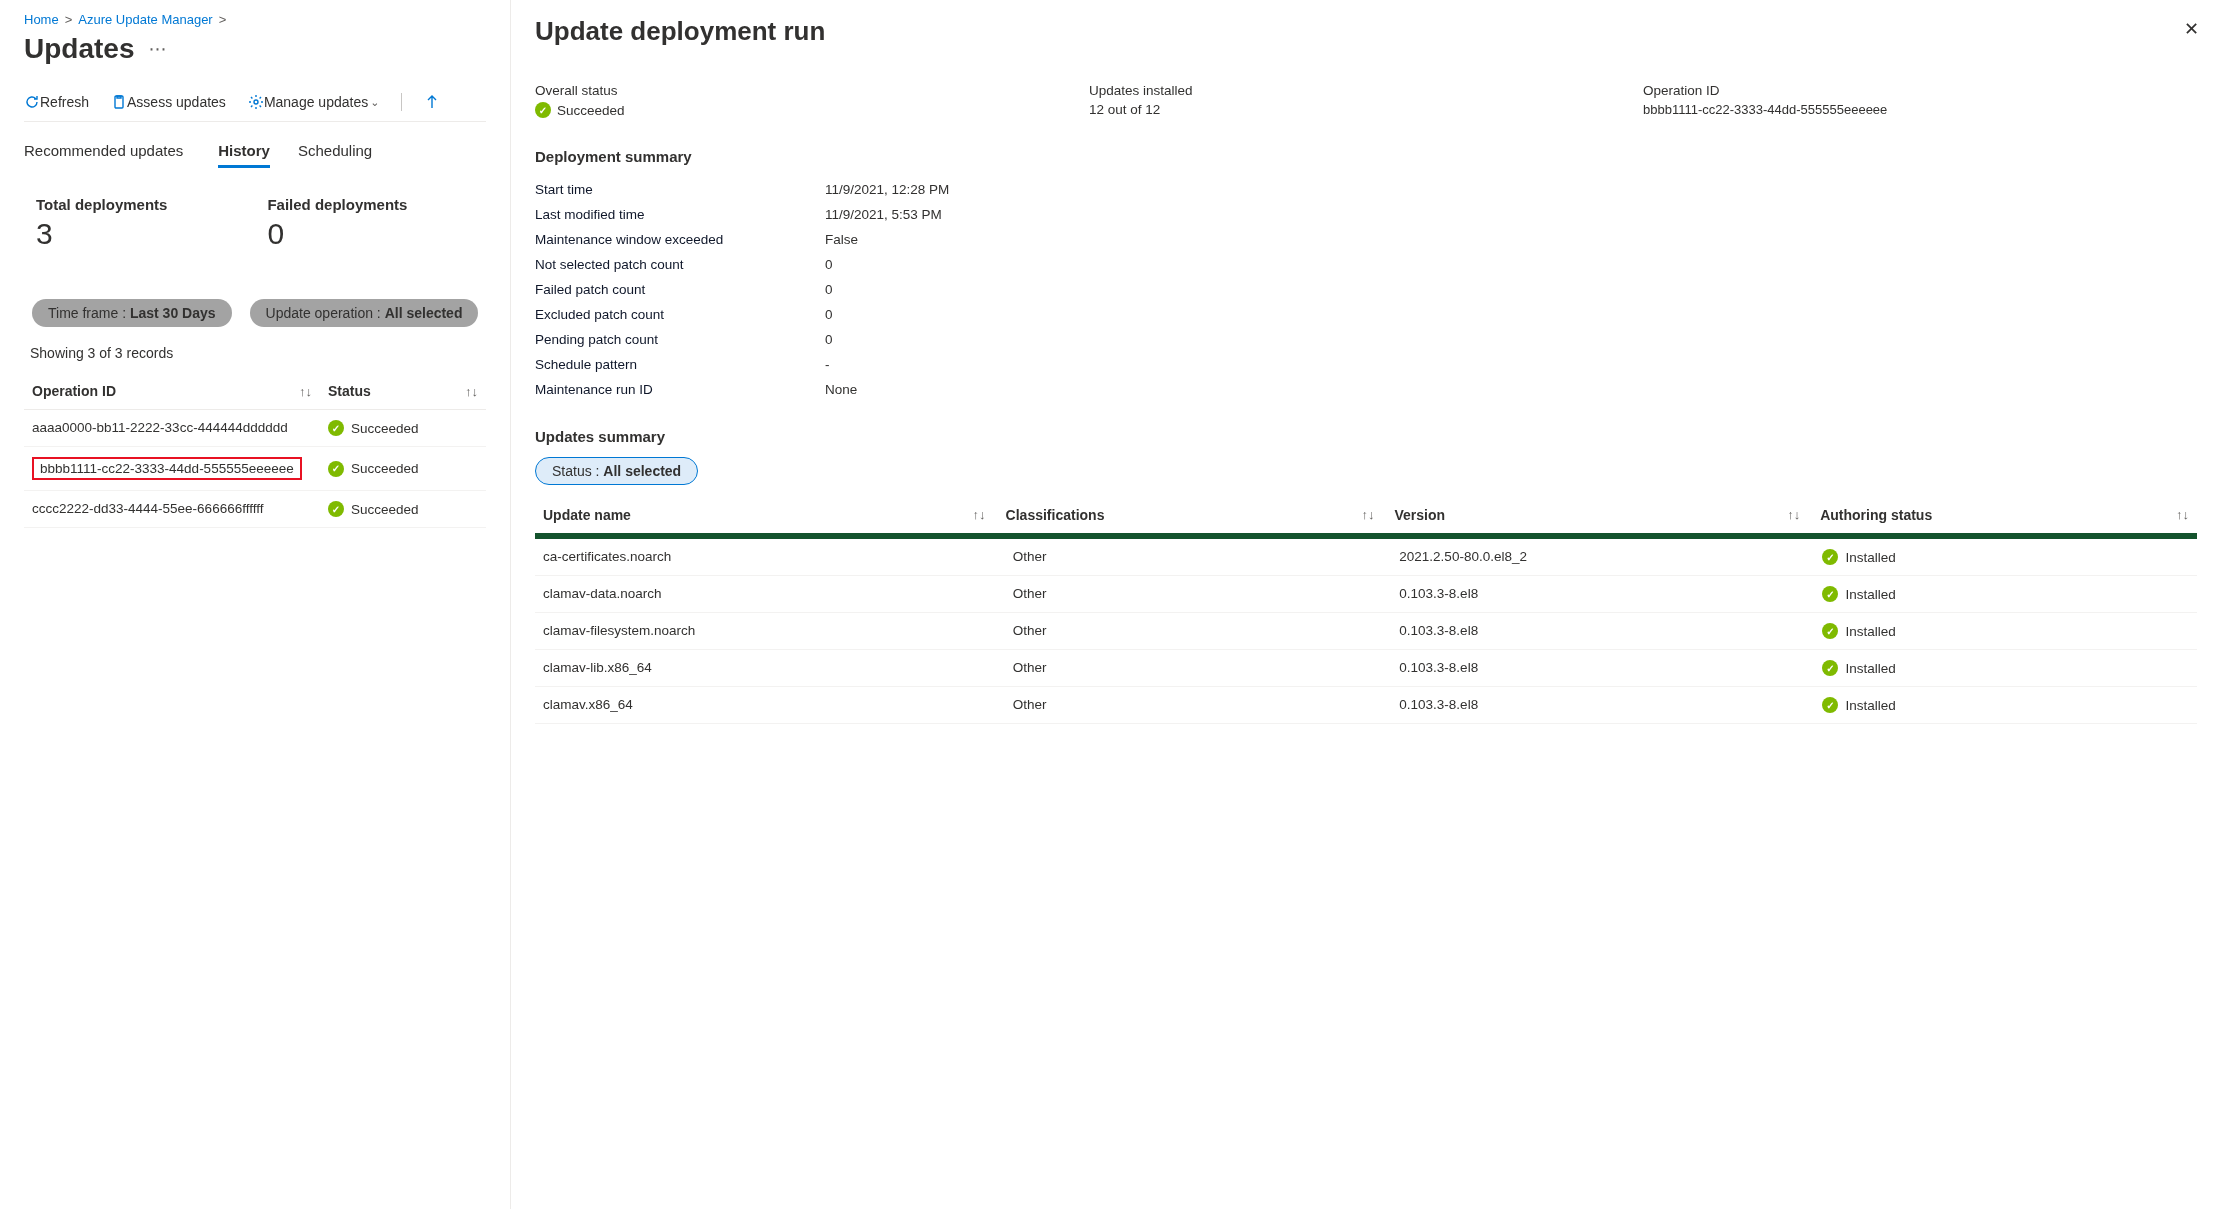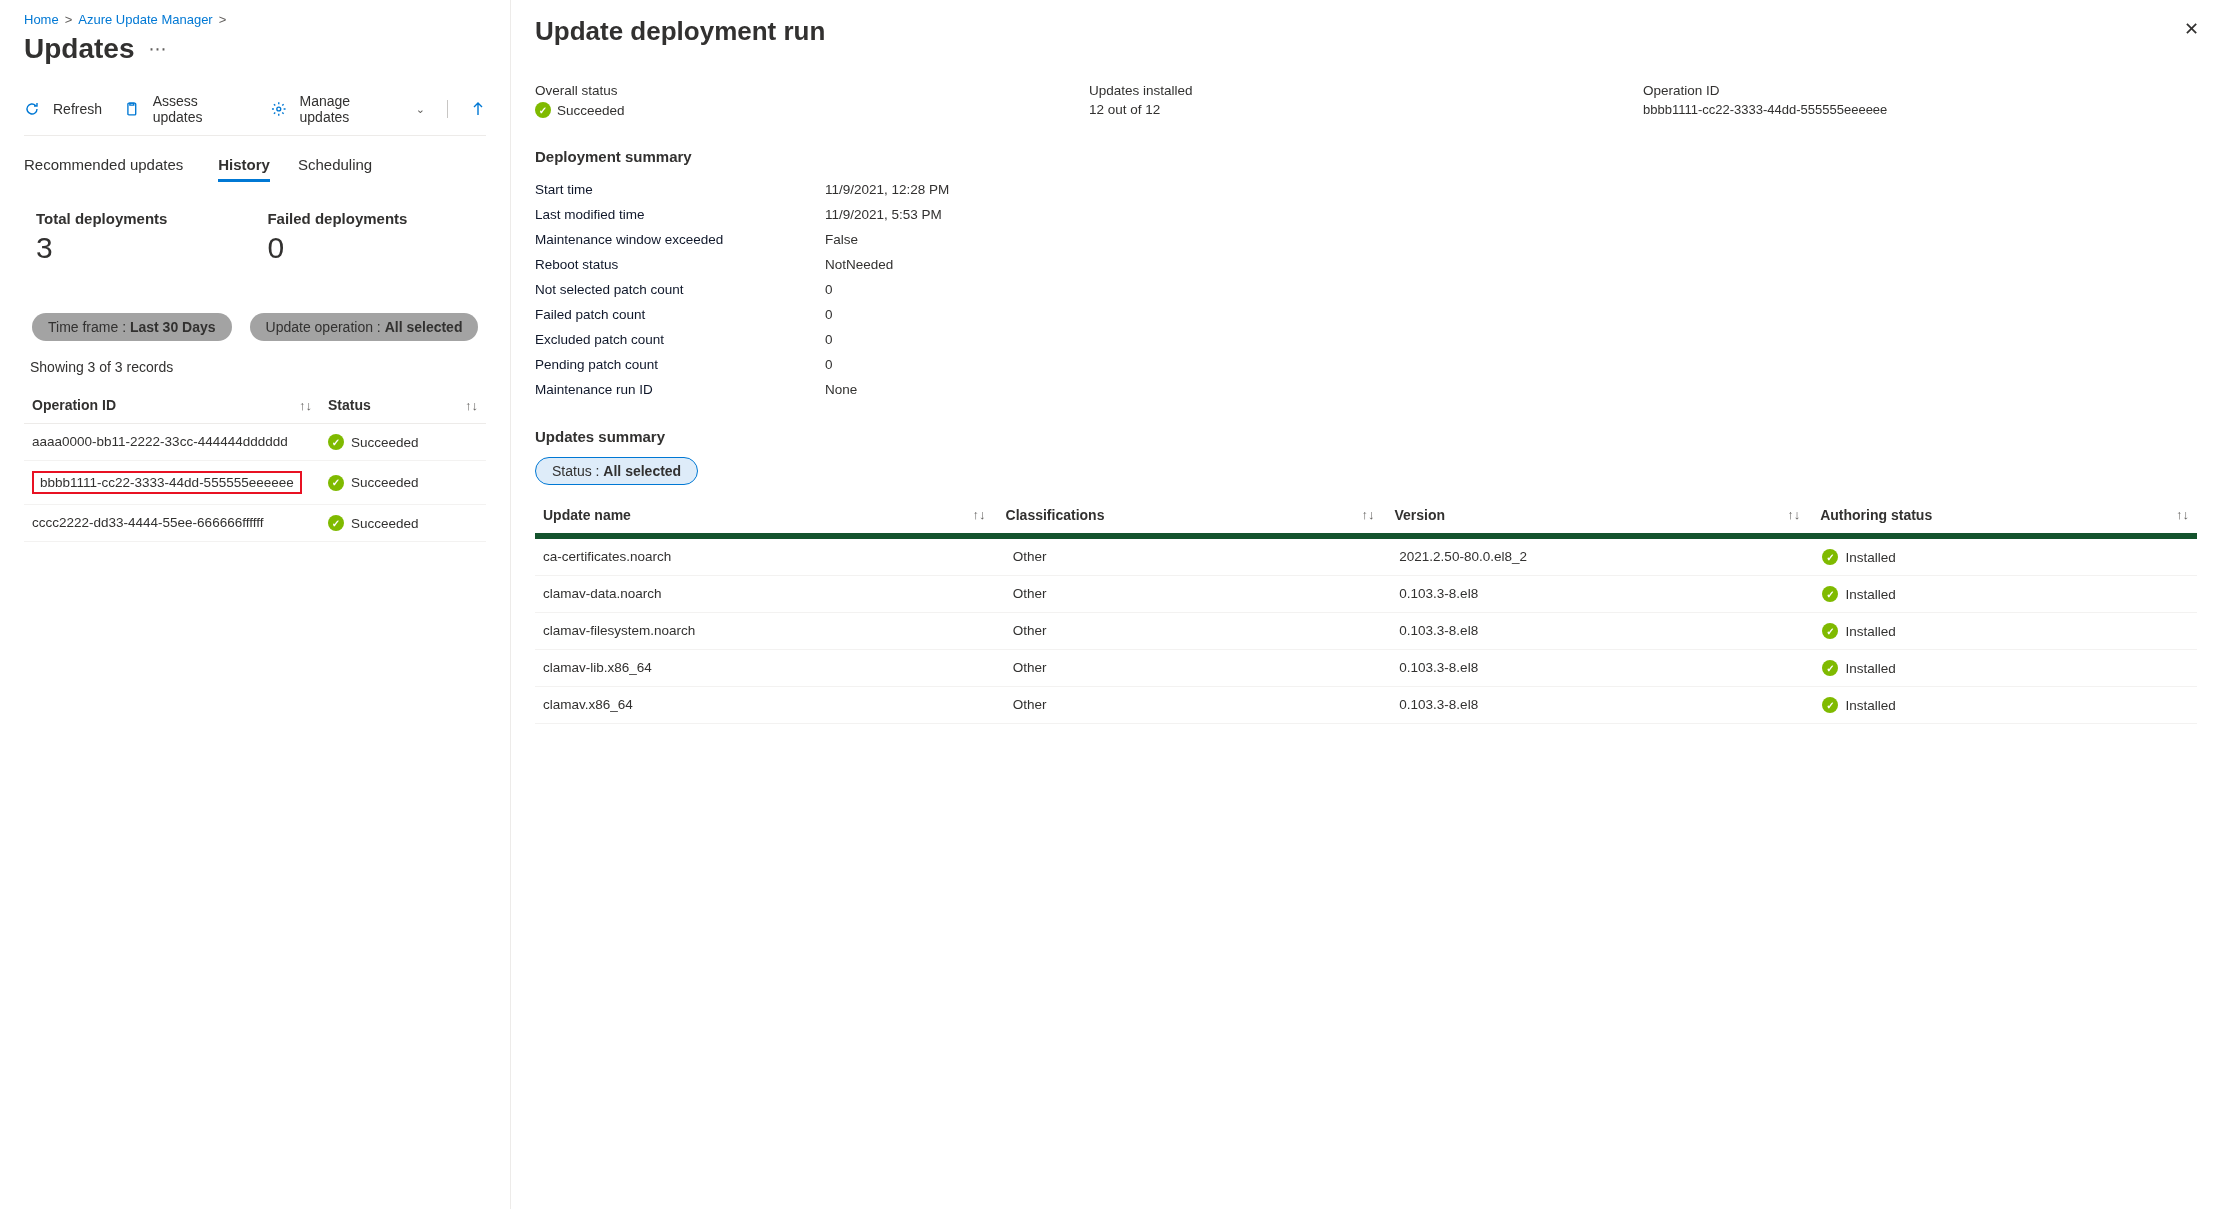--- a/index.html
+++ b/index.html
@@ -9,21 +9,21 @@
 .main { flex: 1; padding: 12px 24px; min-width: 510px; }
 .panel { width: calc(100% - 510px); min-width: 700px; border-left: 1px solid #edebe9; padding: 16px 24px; position: relative; overflow-y: auto; }
 
 .breadcrumb { font-size: 13px; color: #0078d4; margin-bottom: 6px; display: flex; align-items: center; gap: 6px; }
 .breadcrumb .sep { color: #605e5c; }
 .page-title-row { display: flex; align-items: center; gap: 14px; margin-bottom: 28px; }
 .page-title { font-size: 28px; font-weight: 600; }
 .more { color: #605e5c; font-size: 18px; cursor: pointer; }
 
 .toolbar { display: flex; align-items: center; gap: 22px; border-bottom: 1px solid #edebe9; padding-bottom: 10px; margin-bottom: 20px; }
-.tool { display: flex; align-items: center; gap: 13px; color: #323130; cursor: pointer; font-size: 14px; justify-content: center; }
+.tool { display: flex; align-items: center; gap: 0; color: #323130; cursor: pointer; font-size: 14px; justify-content: center; }
 .tool svg { width: 16px; height: 16px; }
 .tool .chev { font-size: 11px; color: #605e5c; margin-left: 2px; }
 .tool-sep { width: 1px; height: 18px; background: #c8c6c4; }
 
 .tabs { display: flex; gap: 28px; margin-bottom: 28px; }
 .tab { padding-bottom: 6px; cursor: pointer; font-size: 15px; color: #323130; }
 .tab.active { font-weight: 600; border-bottom: 3px solid #0078d4; margin-left: 7px; }
 
 .stats { display: flex; gap: 100px; margin-left: 12px; margin-bottom: 48px; }
 .stat-label { font-weight: 600; font-size: 15px; margin-bottom: 4px; }
@@ -218,38 +218,38 @@
         </div>
         <div class="summary-row">
           <div class="k">Last modified time</div>
           <div class="v">11/9/2021, 5:53 PM</div>
         </div>
         <div class="summary-row">
           <div class="k">Maintenance window exceeded</div>
           <div class="v">False</div>
         </div>
         <div class="summary-row">
-          <div class="k">Reboot status</div>
-          <div class="v">NotNeeded</div>
-        </div>
-        <div class="summary-row">
           <div class="k">Not selected patch count</div>
           <div class="v">0</div>
         </div>
         <div class="summary-row">
           <div class="k">Failed patch count</div>
           <div class="v">0</div>
         </div>
         <div class="summary-row">
           <div class="k">Excluded patch count</div>
           <div class="v">0</div>
         </div>
         <div class="summary-row">
           <div class="k">Pending patch count</div>
           <div class="v">0</div>
+        </div>
+        <div class="summary-row">
+          <div class="k">Schedule pattern</div>
+          <div class="v">-</div>
         </div>
         <div class="summary-row">
           <div class="k">Maintenance run ID</div>
           <div class="v">None</div>
         </div>
       </div>
 
     <div class="section-title">Updates summary</div>
     <div class="status-pill">
       <span class="lbl">Status : </span><span class="val">All selected</span>

